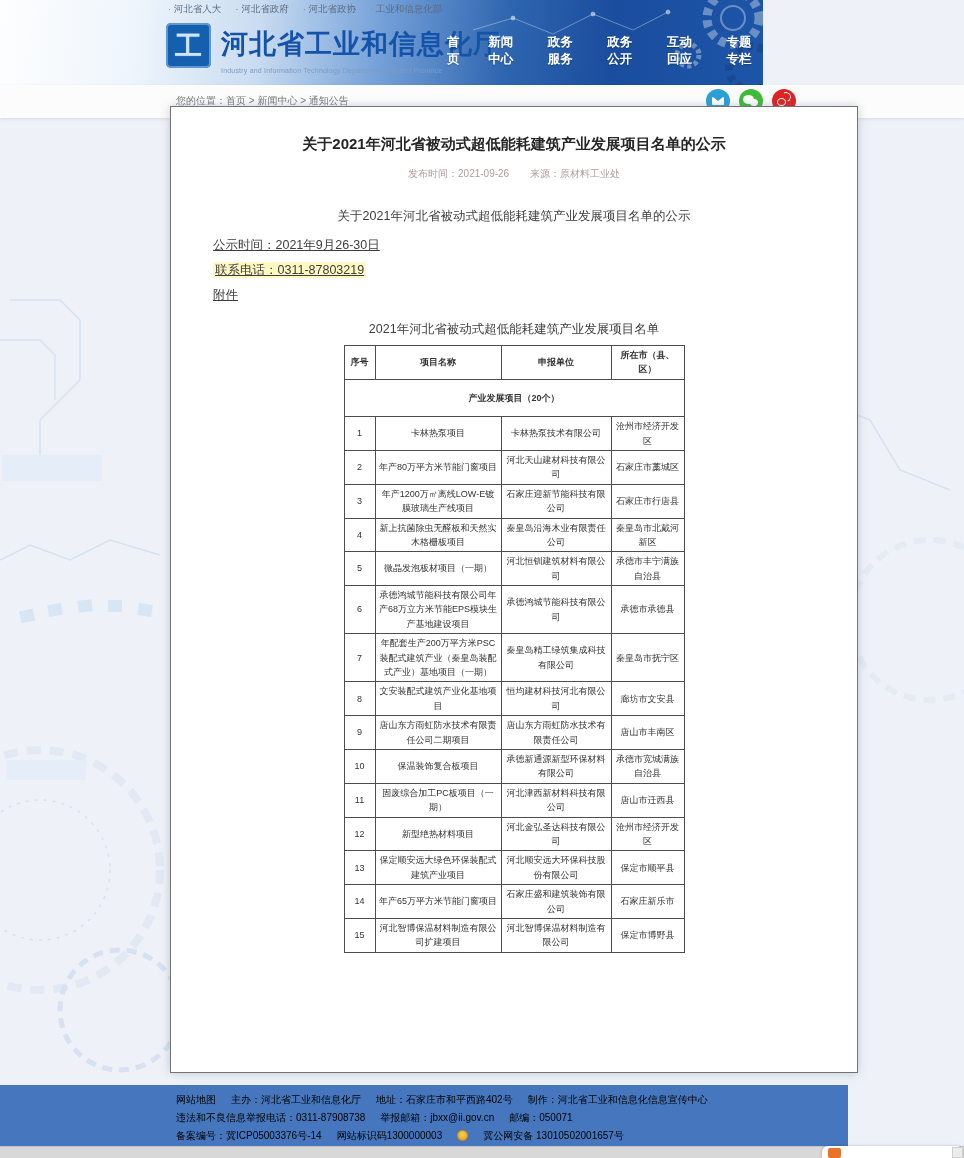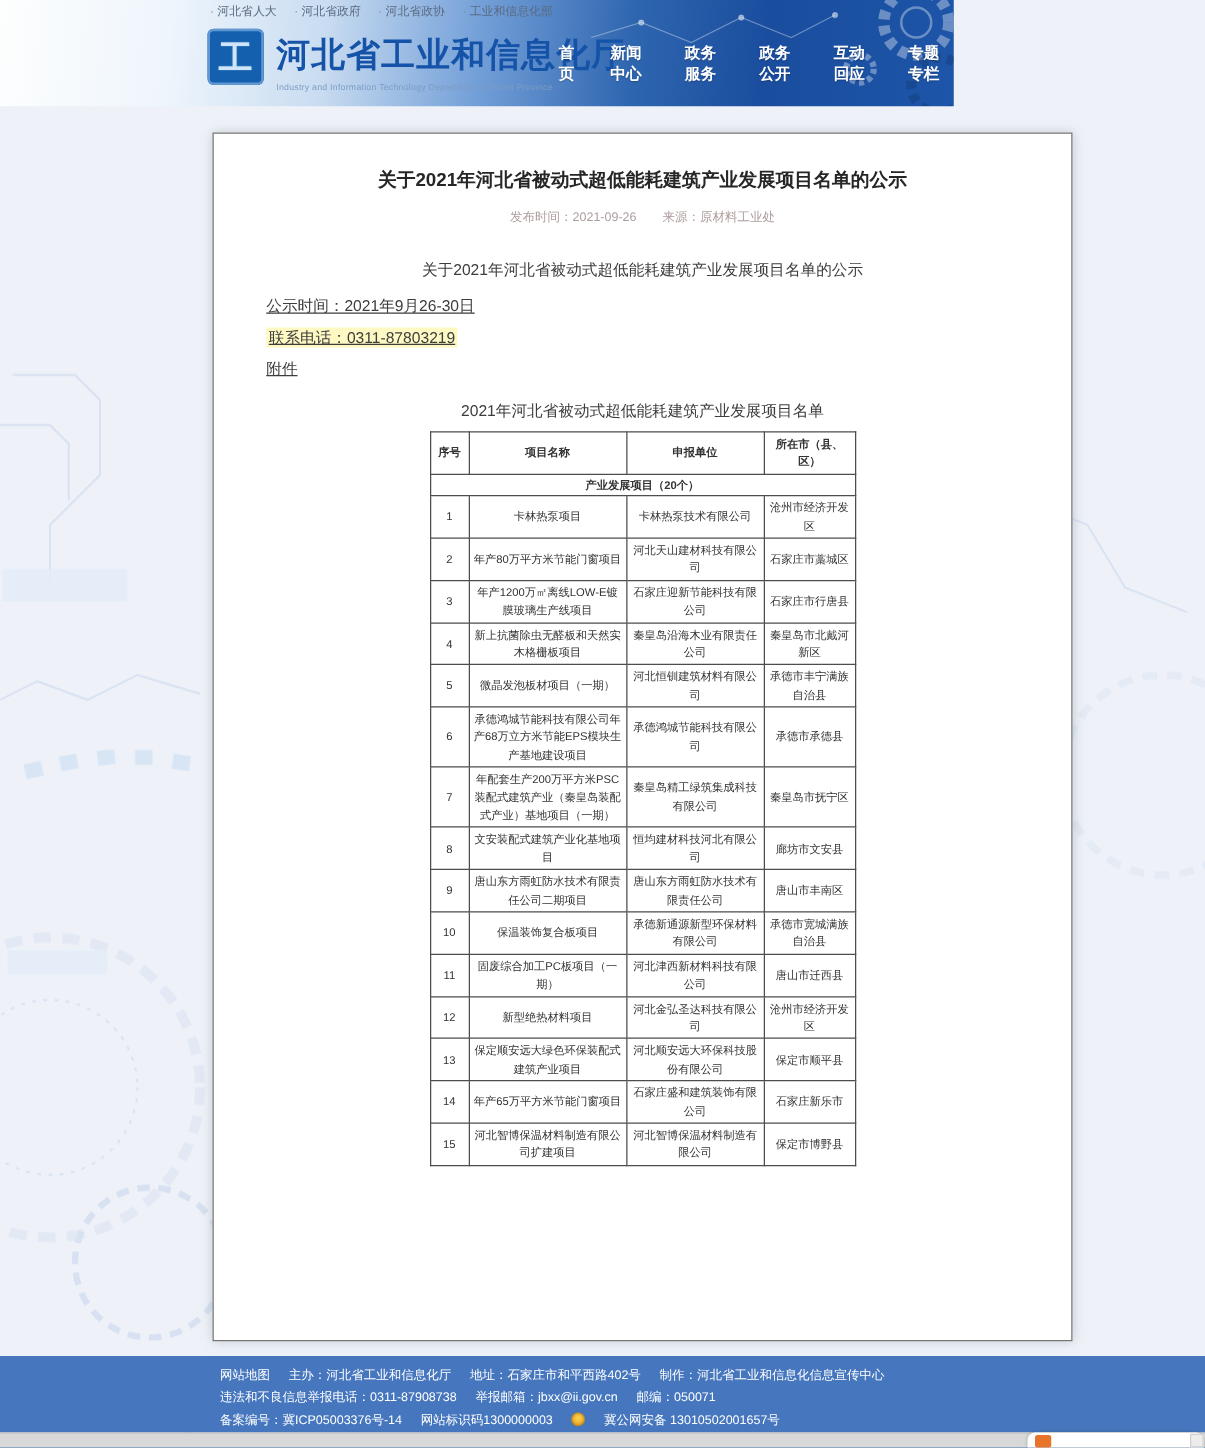--- a/index.html
+++ b/index.html
@@ -52,24 +52,24 @@
   .doc-body { margin-top:23px; padding:0 17px; font-size:12.5px; color:#3d3d3d; }
   .body-title { text-align:center; margin-bottom:5px; line-height:24px; }
   .para { text-indent:2em; line-height:24px; text-align:justify; }
   .line { text-indent:2em; line-height:25px;text-decoration:underline; }
   .hl-gray { background:#fef9c3; padding:1px 2px; }
   .table-title { text-align:center; margin-top:13px; font-size:12.5px; }
   .proj-table { margin:7px auto 0; border-collapse:collapse; font-size:9px; color:#333; table-layout:fixed; width:340px; }
   .proj-table td, .proj-table th { border:1px solid #4d4d4d; text-align:center; padding:2px 2px; line-height:1.6; font-weight:normal; word-break:break-all; }
   .proj-table th { font-weight:bold; }
   .c0 { width:31px; } .c1 { width:126px; } .c2 { width:110px; } .c3 { width:73px; }
-  .section-row td { font-weight:bold; padding:1px 2px; }
-
-  
-  .site-footer { position:absolute; left:0; top:1085px; width:964px; height:61px; background:#4677be; color:#ffffff; }
+  .section-row td { font-weight:bold; padding:11px 2px; }
+
+  
+  .site-footer { position:absolute; left:0; top:1085px; width:848px; height:61px; background:#4677be; color:#000000; }
   .f-line { position:absolute; left:176px; font-size:10px; white-space:nowrap; }
   .f-line span { margin-right:15px; }
   #f1 { top:8px; } #f2 { top:26px; } #f3 { top:44px; }
   .f-link { cursor:pointer; }
   .police-emblem { display:inline-block; width:11px; height:11px; border-radius:50%;
     background:radial-gradient(circle at 50% 40%, #ffd54a 0%, #e0a32e 70%, #b97f1d 100%);
     vertical-align:-2px; margin-right:5px; box-shadow:inset 0 0 2px #8c5a0a; }
 
   
   .bottom-strip { position:absolute; left:0; top:1146px; width:964px; height:12px; background:#d8d8d8; border-top:1px solid #c4c4c4; }
@@ -136,20 +136,38 @@
     <nav class="main-nav" id="main-nav">
         <div class="nav-item">首页</div>
         <div class="nav-item">新闻中心</div>
         <div class="nav-item">政务服务</div>
         <div class="nav-item">政务公开</div>
         <div class="nav-item">互动回应</div>
         <div class="nav-item">专题专栏</div>
       </nav>
   </header>
 
+  <div class="crumb-bar">
+    <div class="crumb">
+      <span>您的位置：</span><span id="crumb-items"><span class="ci">首页</span> &gt; <span class="ci">新闻中心</span> &gt; <span class="ci">通知公告</span></span>
+    </div>
+    <div class="share-icons">
+      <div class="share-icon si-mail">
+          <span class="env"></span>
+        </div>
+      <div class="share-icon si-wechat">
+          <span class="b1"></span>
+          <span class="b2"></span>
+        </div>
+      <div class="share-icon si-weibo">
+          <span class="eye"></span>
+          <span class="arc"></span>
+        </div>
+    </div>
+  </div>
 
   <main class="doc-card">
     <h1 class="art-title">关于2021年河北省被动式超低能耗建筑产业发展项目名单的公示</h1>
     <div class="meta">
       <span>发布时间：2021-09-26</span>
       <span>来源：原材料工业处</span>
     </div>
     <div class="doc-body">
       <div class="body-title">关于2021年河北省被动式超低能耗建筑产业发展项目名单的公示</div>
       <p class="line">公示时间：2021年9月26-30日</p>

